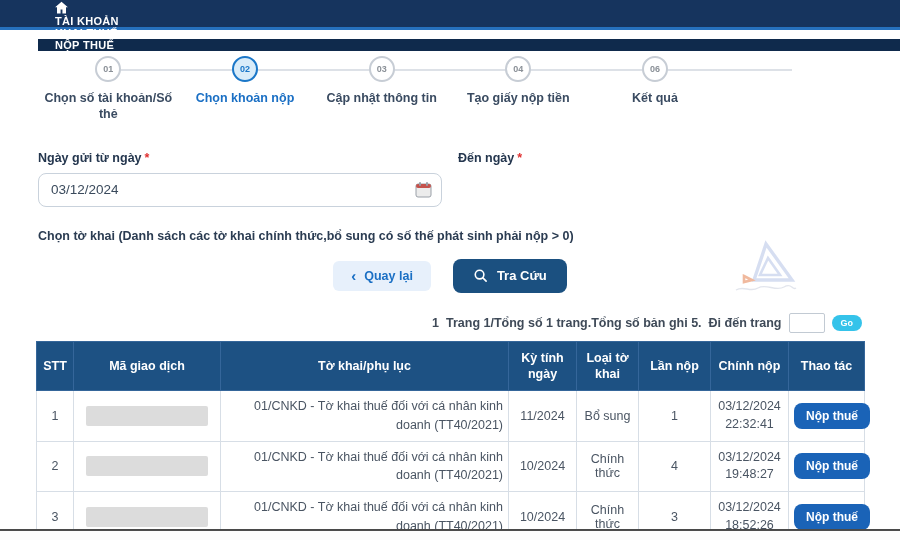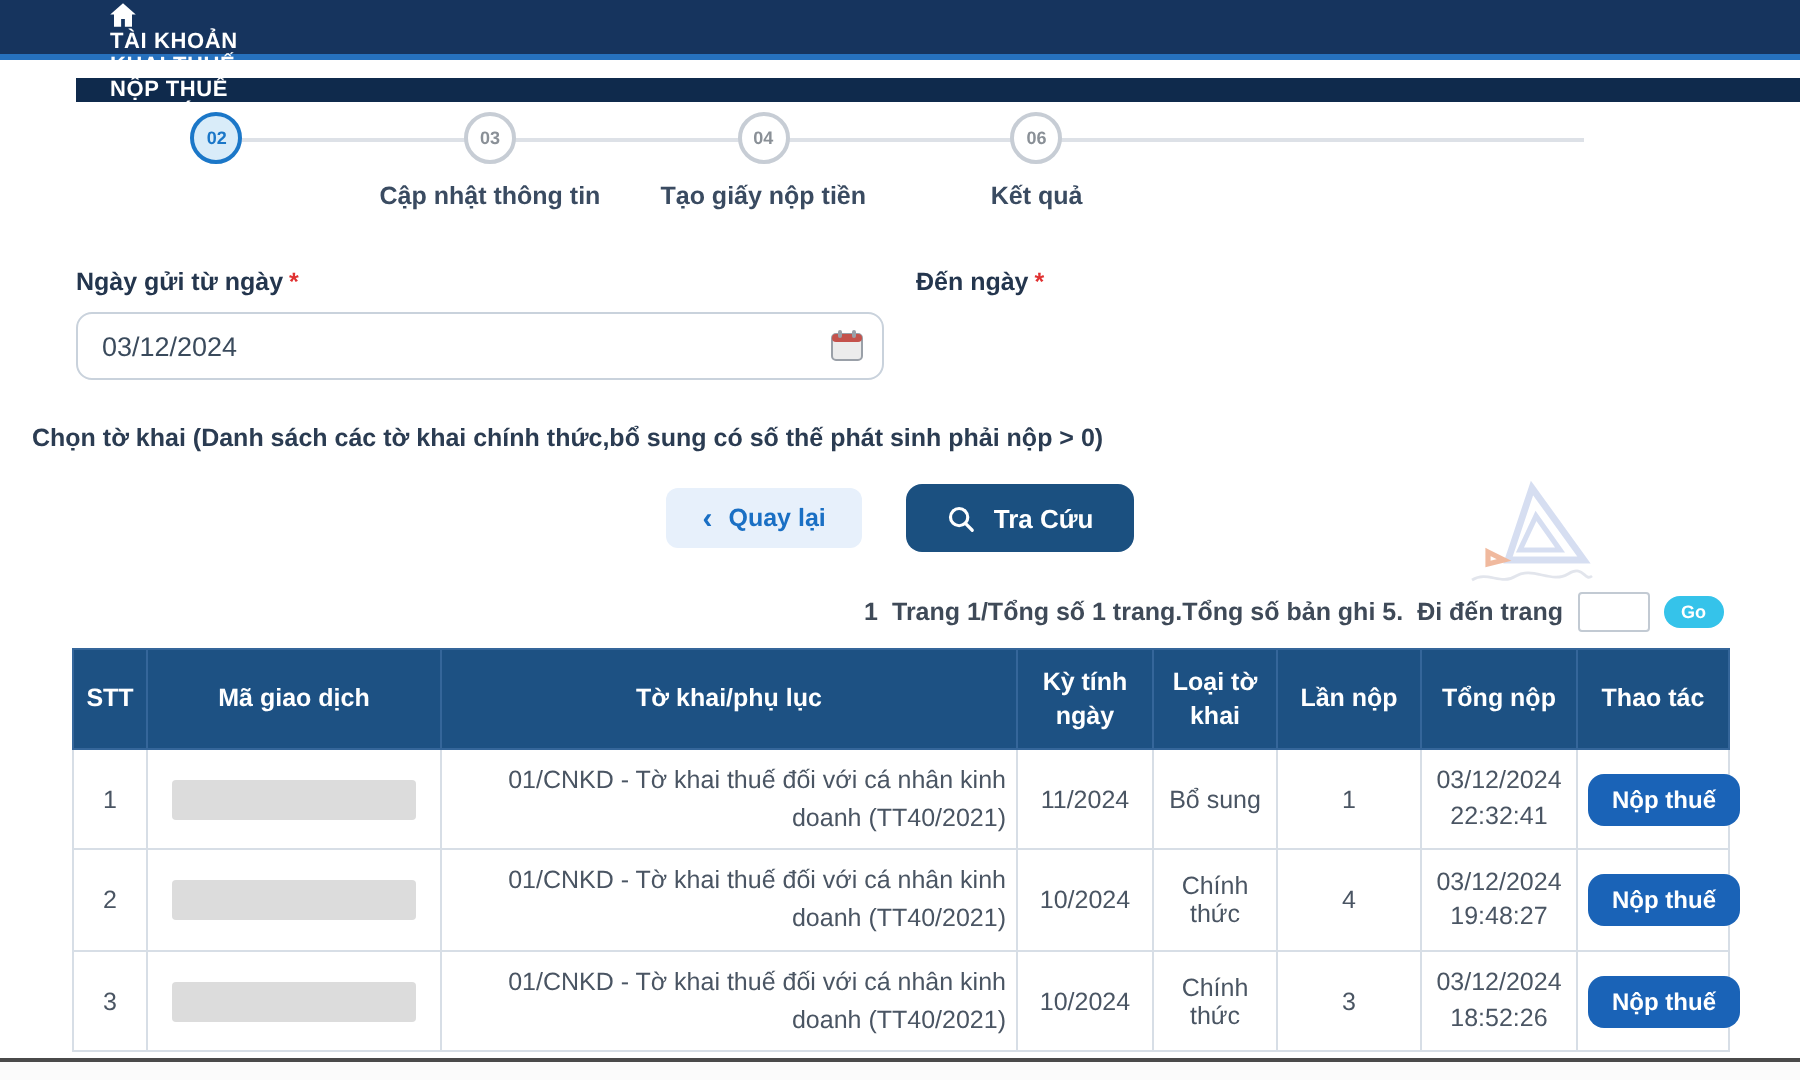--- a/index.html
+++ b/index.html
@@ -48,21 +48,21 @@
   .field-label { font-size:12.5px; font-weight:bold; color:#24364E; margin-bottom:8px; }
   .req { color:#E03131; margin-left:3px; }
   .input-wrap { position:relative; }
   .text-input {
     width:100%; height:34px; border:1.5px solid #C9D2DC; border-radius:8px;
     padding:0 36px 0 12px; font-size:13.5px; color:#3A4A5C; outline:none;
     font-family:"Liberation Sans", sans-serif; background:#fff;
   }
   .cal-icon { position:absolute; right:10px; top:8px; width:17px; height:17px; cursor:pointer; }
   
-  .instruction { margin:22px 16px 0; font-size:12.5px; font-weight:bold; color:#2B3C52; }
+  .instruction { margin:22px 38px 0; font-size:12.5px; font-weight:bold; color:#2B3C52; }
   
   .actions { margin-top:16px; display:flex; justify-content:center; align-items:center; gap:22px; }
   .btn-back {
     display:flex; align-items:center; gap:8px; background:#E7F0FB; color:#1A6FC4;
     font-size:12.5px; font-weight:bold; height:30px; padding:0 18px; border:none;
     border-radius:6px; cursor:pointer; font-family:"Liberation Sans", sans-serif;
   }
   .btn-back .chev { font-size:15px; line-height:1; }
   .btn-search {
     display:flex; align-items:center; gap:9px; background:#1B5080; color:#ffffff;
@@ -123,22 +123,27 @@
   <div class="nav-item">TÀI KHOẢN</div>
   <div class="nav-item">KHAI THUẾ</div>
   <div class="nav-item active">NỘP THUẾ</div>
   <div class="nav-item">TRA CỨU</div>
   <div class="nav-item">HƯỚNG DẪN SỬ DỤNG</div>
 </div>
 
 <div class="stepper">
   <div class="stepper-line"></div>
   <div class="steps">
+    <div class="step">
+      <span class="step-circle">01</span>
+      <div class="step-label">Chọn số tài khoản/Số thẻ</div>
+    </div>
     <div class="step active">
       <span class="step-circle">02</span>
+      <div class="step-label">Chọn khoản nộp</div>
     </div>
     <div class="step">
       <span class="step-circle">03</span>
       <div class="step-label">Cập nhật thông tin</div>
     </div>
     <div class="step">
       <span class="step-circle">04</span>
       <div class="step-label">Tạo giấy nộp tiền</div>
     </div>
     <div class="step">
@@ -216,21 +221,21 @@
         <col style="width:76px">
     </colgroup>
     <thead>
       <tr>
         <th>STT</th>
         <th>Mã giao dịch</th>
         <th>Tờ khai/phụ lục</th>
         <th>Kỳ tính ngày</th>
         <th>Loại tờ khai</th>
         <th>Lần nộp</th>
-        <th>Tổng nộp</th>
+        <th>Chính nộp</th>
         <th>Thao tác</th>
       </tr>
     </thead>
     <tbody>
       <tr>
         <td>1</td>
         <td>
             <div class="redacted"></div>
           </td>
         <td class="decl">01/CNKD - Tờ khai thuế đối với cá nhân kinh doanh (TT40/2021)</td>

